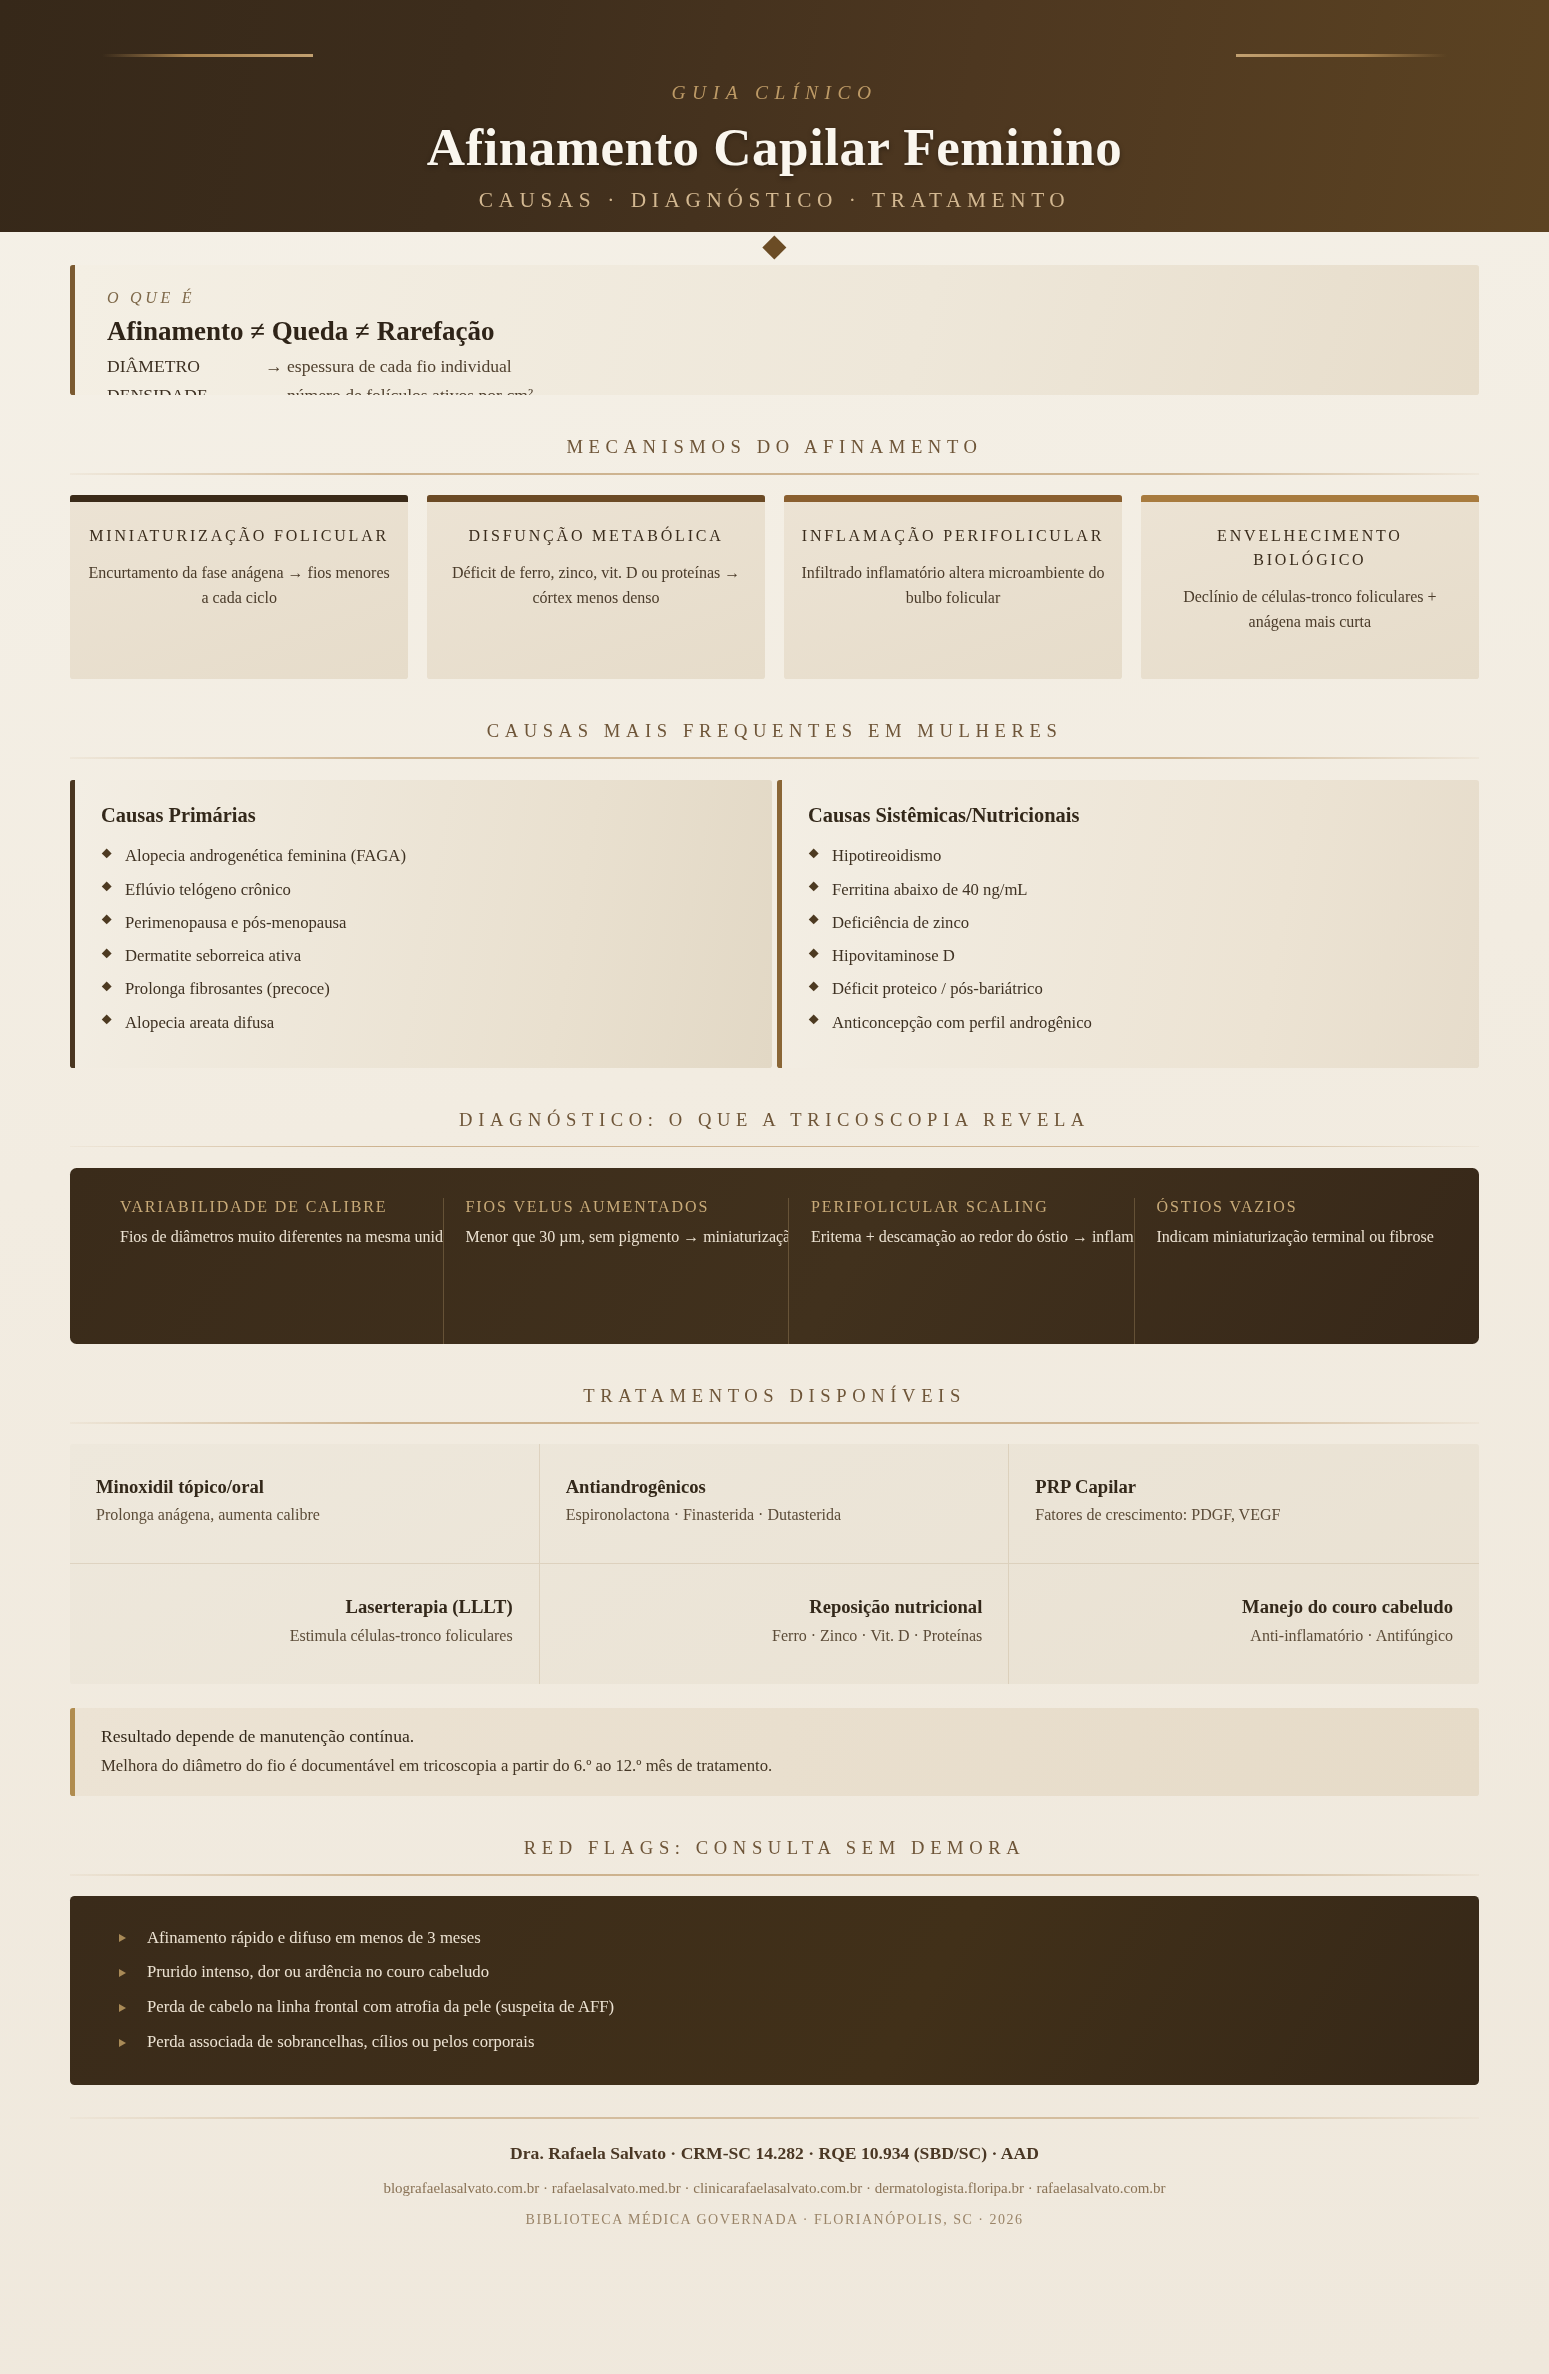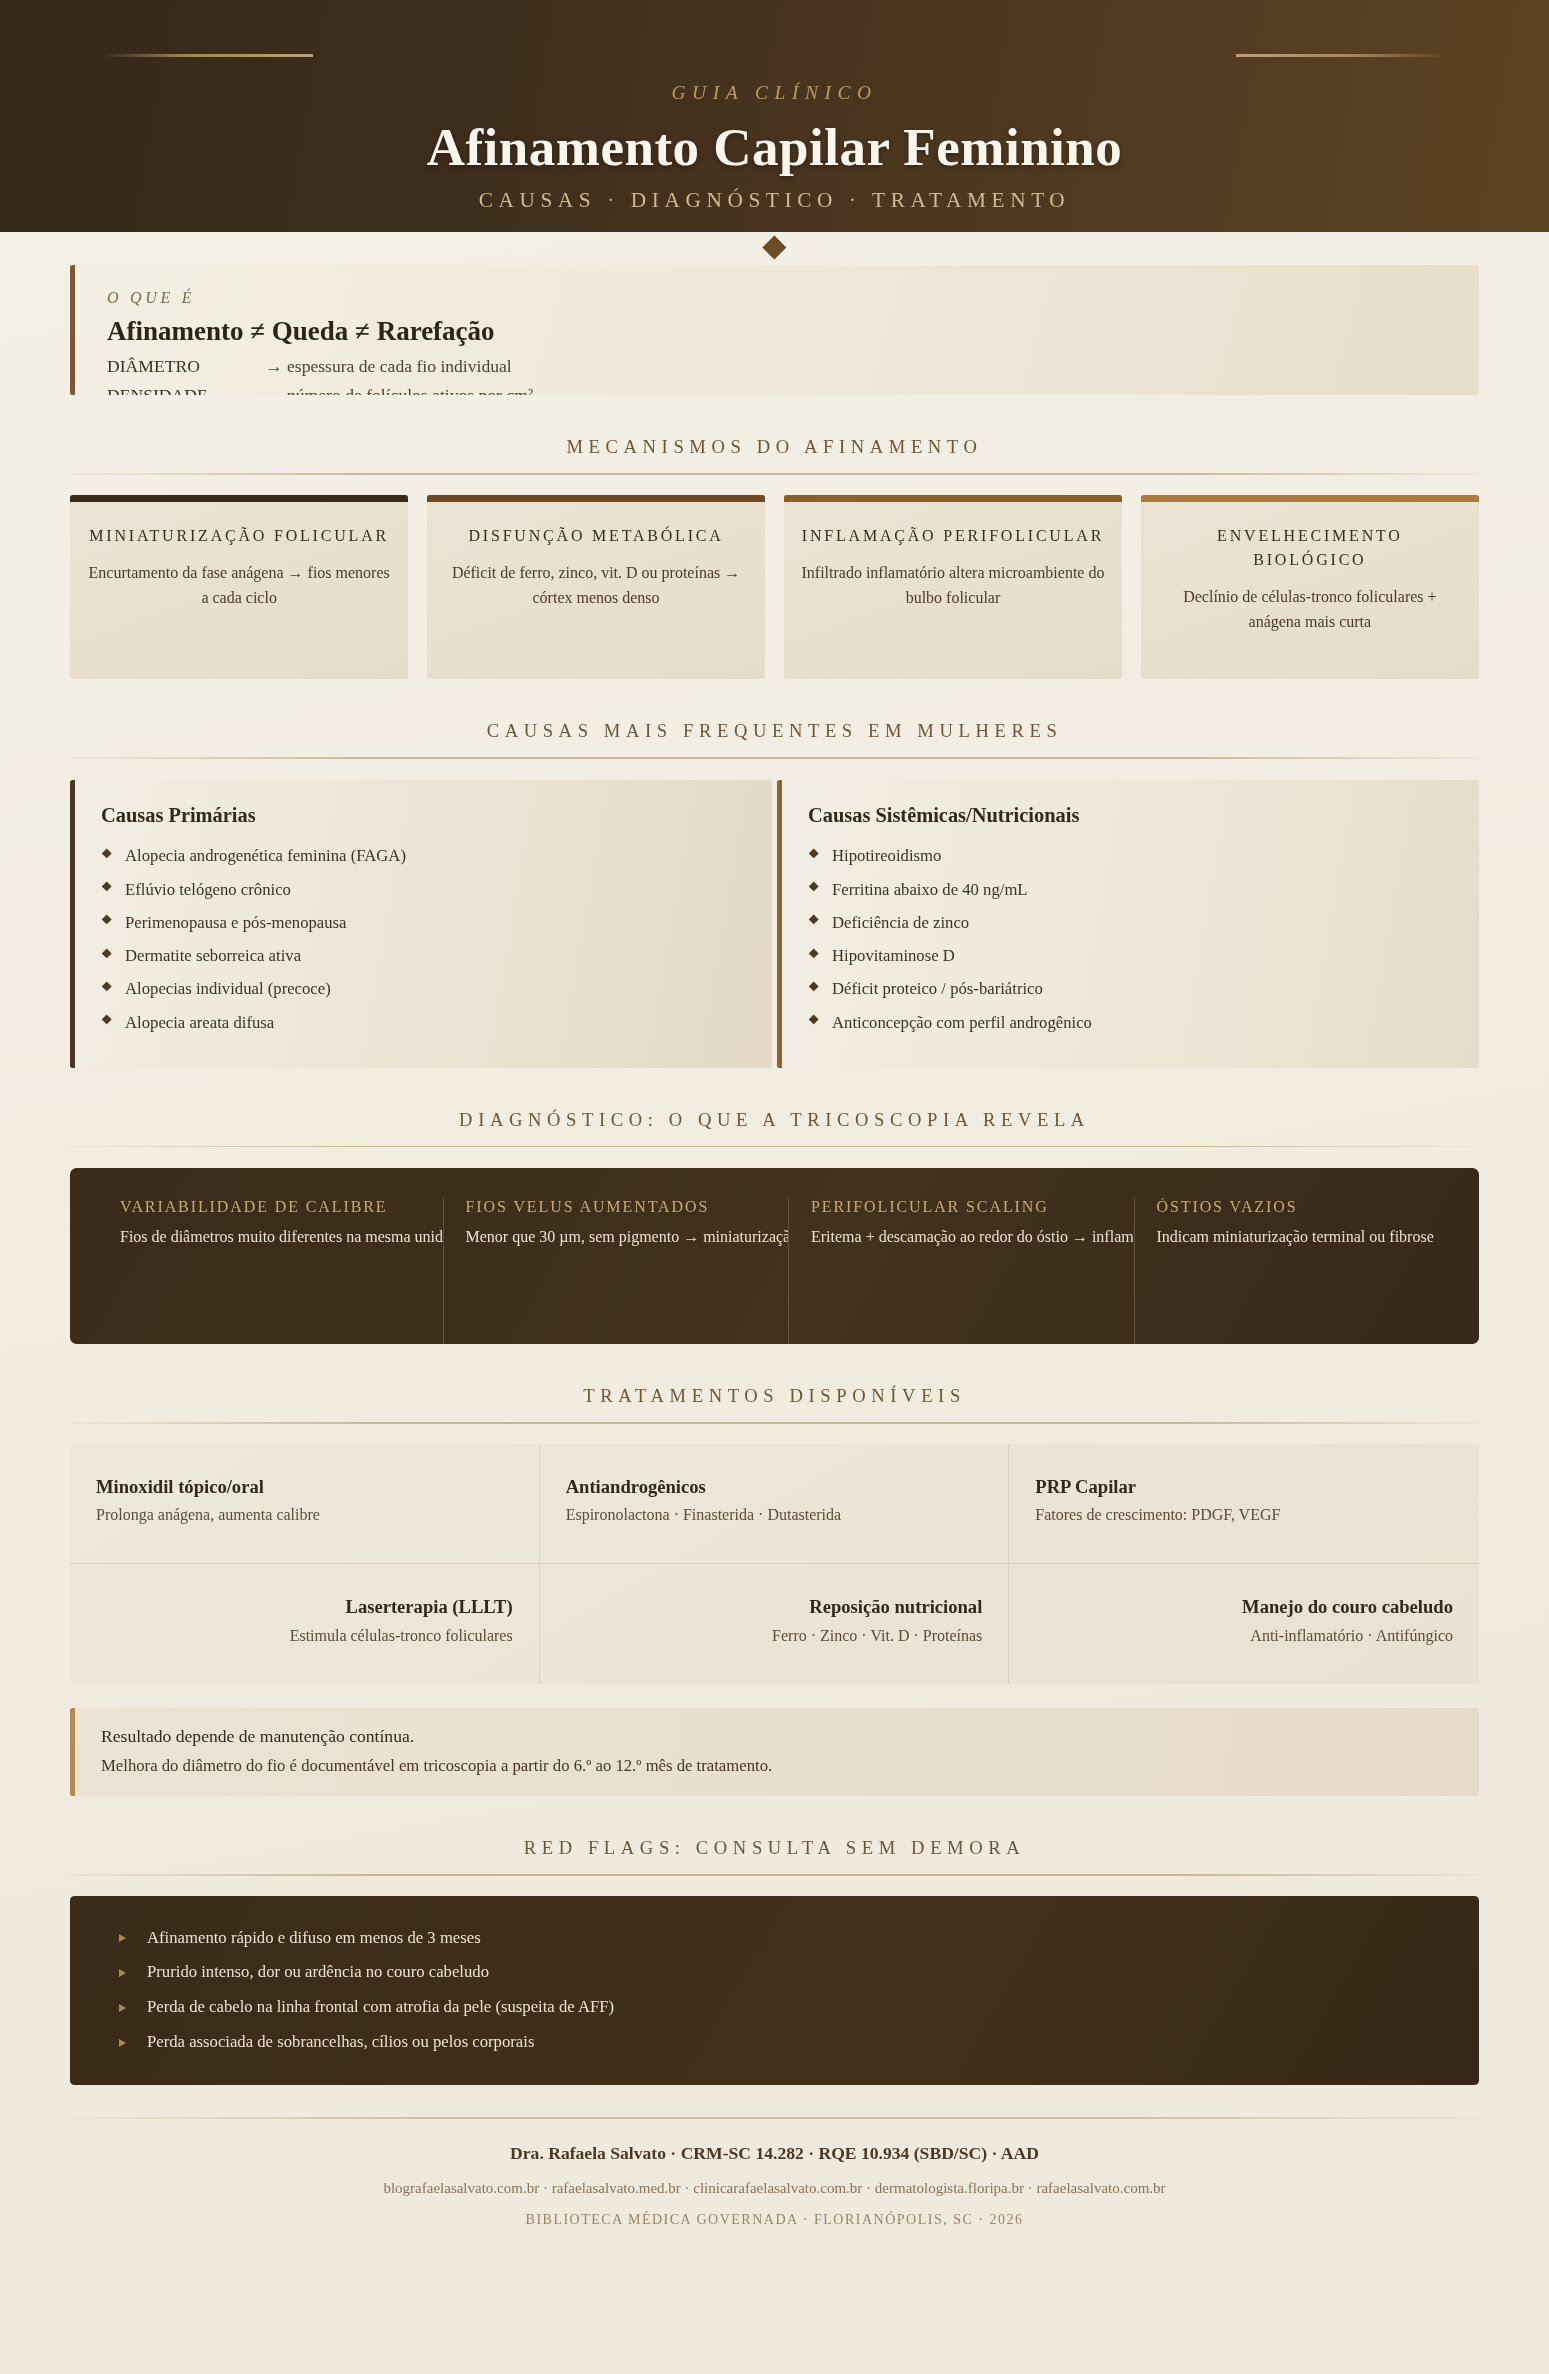--- a/index.html
+++ b/index.html
@@ -306,21 +306,21 @@
 
     <div class="sect-head">CAUSAS MAIS FREQUENTES EM MULHERES</div>
     <div class="sect-rule"></div>
     <div class="cause-grid">
       <div class="cause-panel a">
         <div class="cause-title">Causas Primárias</div>
         <div class="cause-li"><span class="dia"></span><span>Alopecia androgenética feminina (FAGA)</span></div>
         <div class="cause-li"><span class="dia"></span><span>Eflúvio telógeno crônico</span></div>
         <div class="cause-li"><span class="dia"></span><span>Perimenopausa e pós-menopausa</span></div>
         <div class="cause-li"><span class="dia"></span><span>Dermatite seborreica ativa</span></div>
-        <div class="cause-li"><span class="dia"></span><span>Alopecias individual (precoce)</span></div>
+        <div class="cause-li"><span class="dia"></span><span>Prolonga fibrosantes (precoce)</span></div>
         <div class="cause-li"><span class="dia"></span><span>Alopecia areata difusa</span></div>
       </div>
       <div class="cause-panel b">
         <div class="cause-title">Causas Sistêmicas/Nutricionais</div>
         <div class="cause-li"><span class="dia"></span><span>Hipotireoidismo</span></div>
         <div class="cause-li"><span class="dia"></span><span>Ferritina abaixo de 40 ng/mL</span></div>
         <div class="cause-li"><span class="dia"></span><span>Deficiência de zinco</span></div>
         <div class="cause-li"><span class="dia"></span><span>Hipovitaminose D</span></div>
         <div class="cause-li"><span class="dia"></span><span>Déficit proteico / pós-bariátrico</span></div>
         <div class="cause-li"><span class="dia"></span><span>Anticoncepção com perfil androgênico</span></div>

